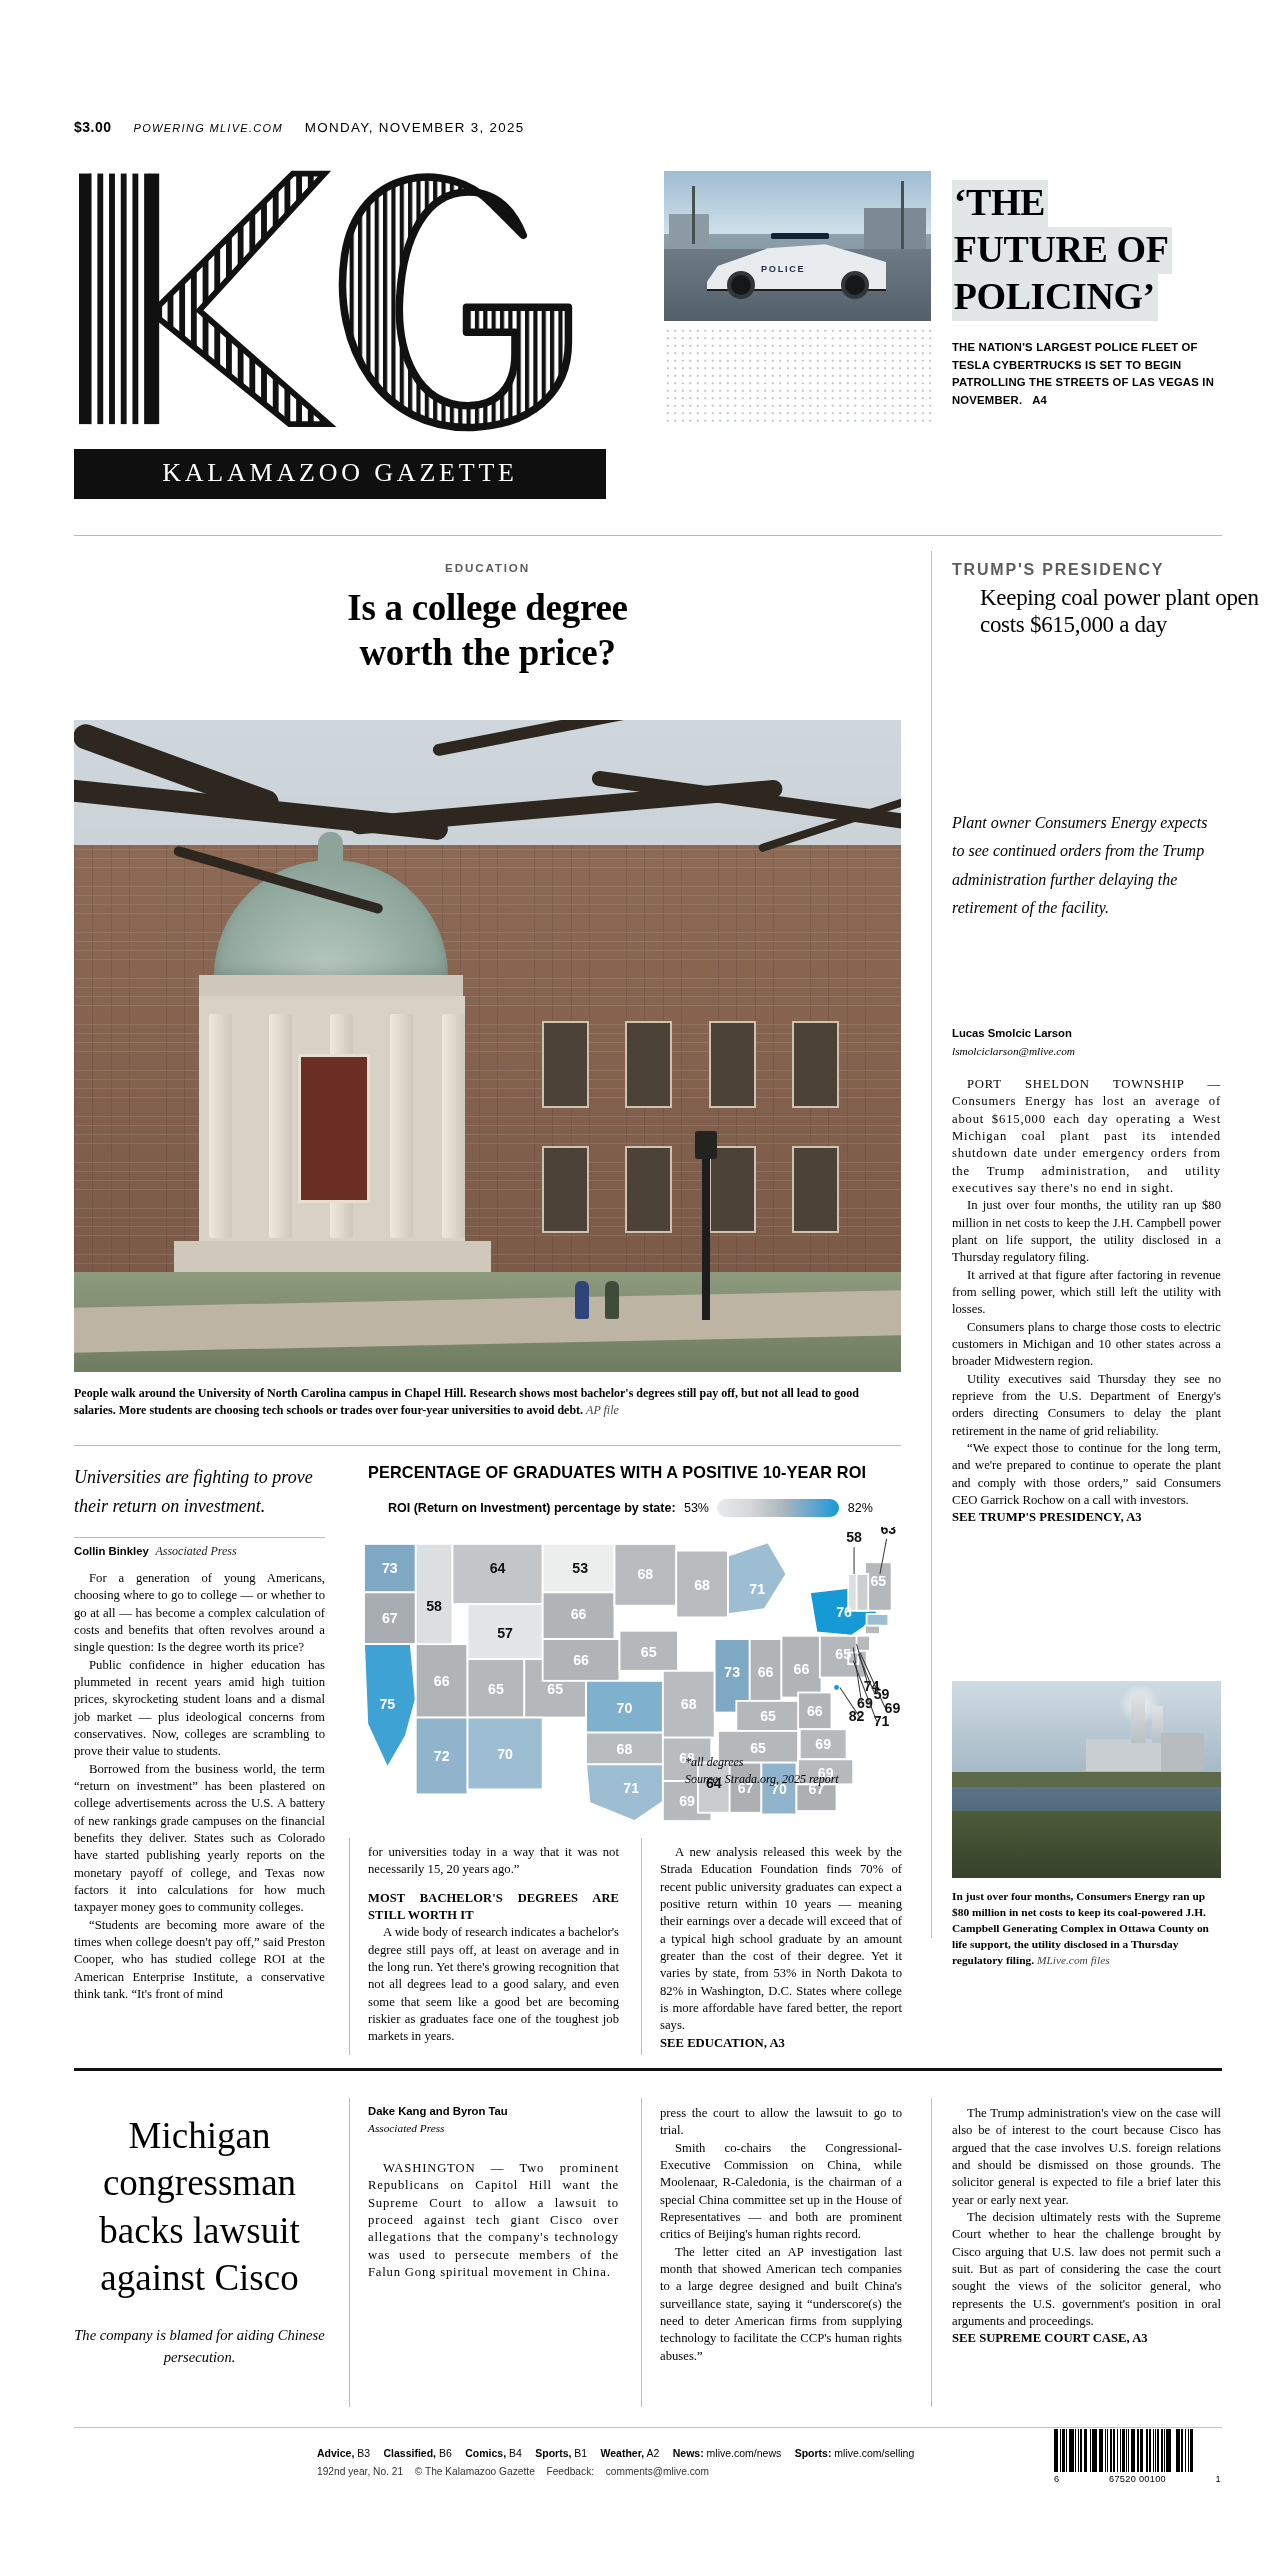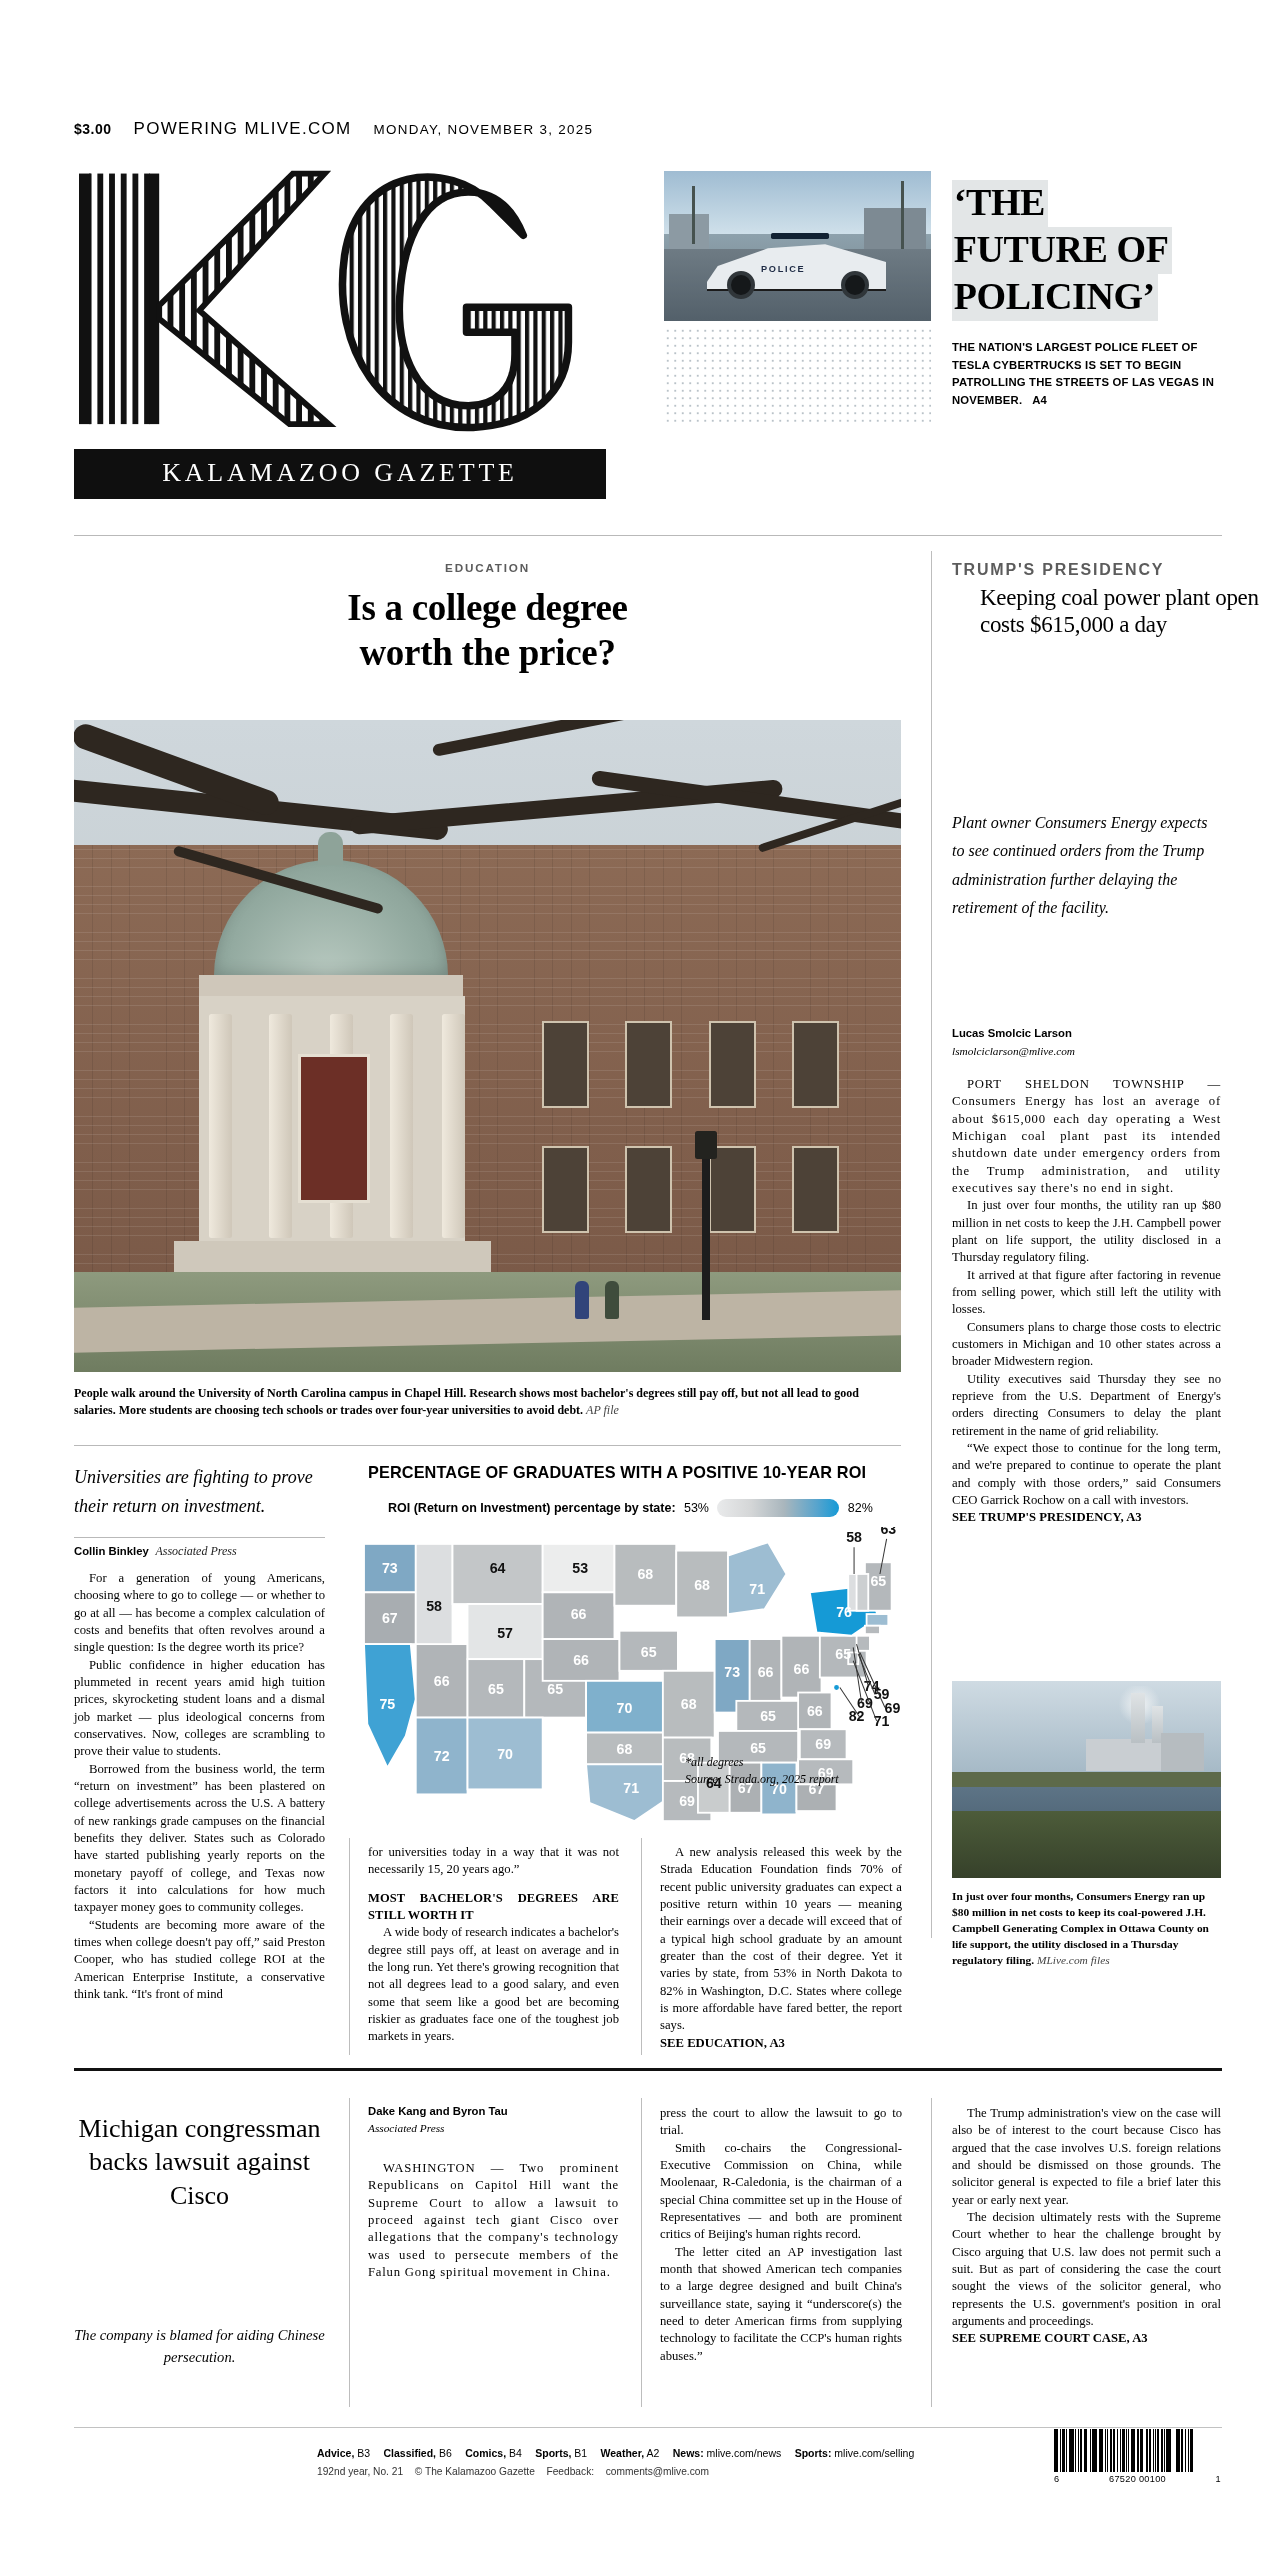--- a/index.html
+++ b/index.html
@@ -15,21 +15,21 @@
   .page { position: relative; width: 1287px; height: 2576px; padding: 0; }
 
   
   .toprail {
     position: absolute; left: 74px; top: 119px;
     display: flex; align-items: baseline; gap: 22px;
     font-family: "Liberation Sans", sans-serif;
     letter-spacing: 1.2px;
   }
   .toprail .price { font-weight: 700; font-size: 14px; letter-spacing: 0.5px; }
-  .toprail .powering { font-size: 17px; letter-spacing: 1.3px; }
+  .toprail .powering { font-size: 11px; letter-spacing: 1.3px; font-style: italic; }
   .toprail .dateline { font-size: 13.4px; letter-spacing: 1.3px; }
 
   
   .flagwrap { position: absolute; left: 74px; top: 155px; width: 532px; }
   .flag-kg {
     width: 532px; height: 291px;
     display: flex; align-items: center; justify-content: center;
     overflow: hidden;
   }
   .flag-kg svg { display:block; }
@@ -253,21 +253,21 @@
   .tpp-plume { position:absolute; width:47px; height:37px; background:radial-gradient(circle,#f2f4f5 0%, rgba(242,244,245,0) 70%); }
   .tp-cap {
     position:absolute; left:952px; top:1889px; width:269px;
     font-family:"Liberation Serif",serif; font-size:11.4px; font-weight:700; line-height:1.4;
   }
   .tp-cap .credit { font-weight:400; font-style:italic; color:#444; }
 
   
   .bs-head {
     position:absolute; left:74px; top:2112px; width:251px;
-    font-family:"Liberation Serif",serif; font-size:26px; line-height:1.28;
+    font-family:"Liberation Serif",serif; font-size:37px; line-height:1.28;
     text-align:center;
   }
   .bs-deck {
     position:absolute; left:74px; top:2324px; width:251px;
     font-family:"Liberation Serif",serif; font-style:italic;
     font-size:14.6px; line-height:1.52; text-align:center;
   }
   .bs-byline {
     position:absolute; left:368px; top:2105px; width:259px;
     font-family:"Liberation Sans",sans-serif; font-size:11.3px; font-weight:700;

